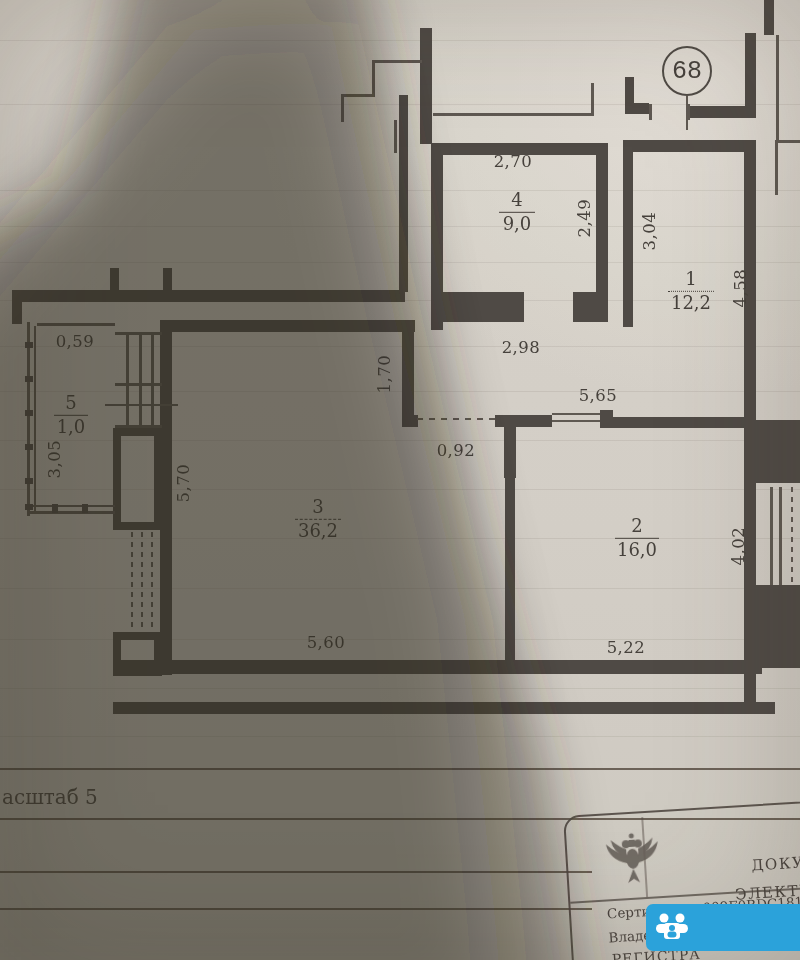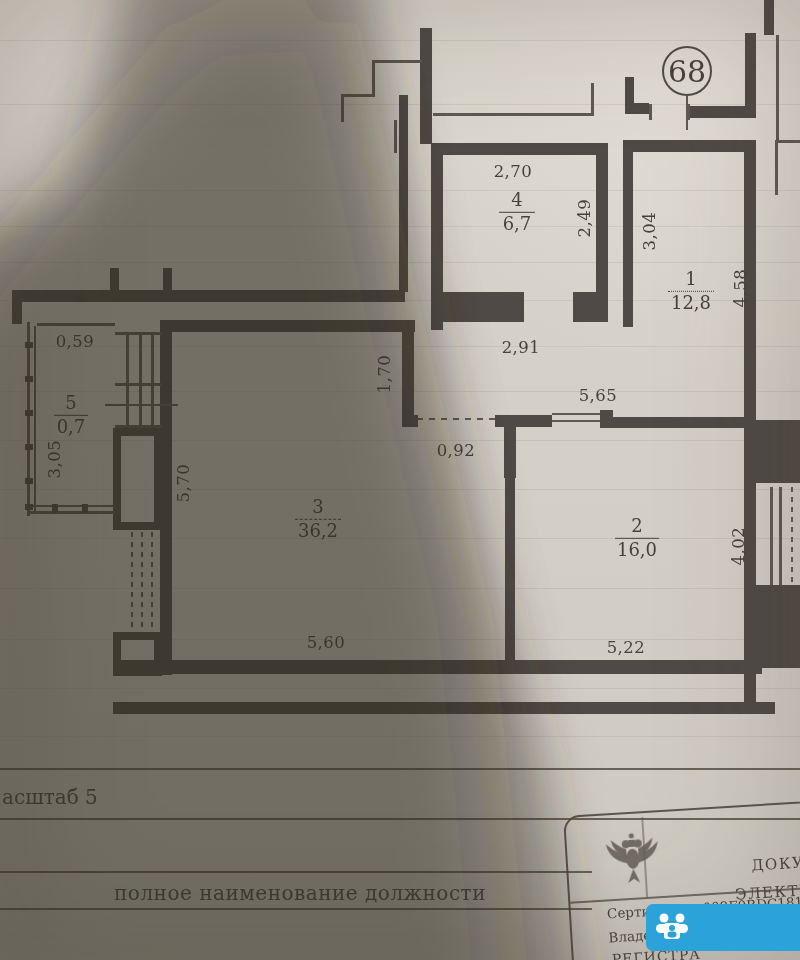--- a/index.html
+++ b/index.html
@@ -34,21 +34,21 @@
     position:absolute;transform:translate(-50%,-50%);
     text-align:center;font-size:18px;line-height:1.15;color:var(--ink);
   }
   .room-label .rl{height:0;border-top:1.6px solid var(--ink);margin:1px auto;}
   .room-label .rl.dotted{border-top-style:dotted;}
   .room-label .rl.dashed{border-top-style:dashed;}
   .unit-circle{
     position:absolute;left:662px;top:46px;width:50px;height:50px;
     border:2.5px solid #46423e;border-radius:50%;
     display:flex;align-items:center;justify-content:center;
-    font-size:30px;color:var(--ink);box-sizing:border-box;background:transparent;
+    font-size:25px;color:var(--ink);box-sizing:border-box;background:transparent;font-family:Liberation Mono, monospace;
   }
   .docline{position:absolute;height:2px;background:rgba(68,58,48,0.78);}
   .scale-text{position:absolute;left:2px;top:785px;font-size:20px;color:#45403b;}
   .sig-caption{position:absolute;left:300px;top:881px;transform:translateX(-50%);font-size:20px;letter-spacing:.5px;color:#45403b;white-space:nowrap;}
   .stamp{
     position:absolute;left:563px;top:816px;width:310px;height:210px;
     border:2.5px solid rgba(70,63,58,0.9);border-radius:16px;
     transform:rotate(-3.5deg);transform-origin:0 0;
     color:#3f3a36;z-index:6;background:transparent;
   }
@@ -164,67 +164,66 @@
   <div class="t" style="left:105px;top:404px;width:73px;height:2px"></div>
   <div class="t" style="left:115px;top:425px;width:47px;height:3px"></div>
   <div class="dash-v" style="left:131px;top:532px;width:2px;height:98px"></div>
   <div class="dash-v" style="left:141px;top:532px;width:2px;height:98px"></div>
   <div class="dash-v" style="left:151px;top:532px;width:2px;height:98px"></div>
 
   <div class="unit-circle">
     <span>68</span>
   </div>
 
-  <div class="dim" style="left:513px;top:171px">2,70</div>
+  <div class="dim" style="left:513px;top:161px">2,70</div>
   <div class="dim rot" style="left:584px;top:218px">2,49</div>
   <div class="dim rot" style="left:649px;top:231px">3,04</div>
   <div class="dim rot" style="left:740px;top:288px">4,58</div>
-  <div class="dim" style="left:521px;top:347px">2,91</div>
+  <div class="dim" style="left:521px;top:347px">2,98</div>
   <div class="dim rot" style="left:384px;top:374px">1,70</div>
   <div class="dim" style="left:598px;top:395px">5,65</div>
   <div class="dim" style="left:456px;top:450px">0,92</div>
   <div class="dim" style="left:75px;top:341px">0,59</div>
   <div class="dim rot" style="left:54px;top:459px">3,05</div>
   <div class="dim rot" style="left:183px;top:483px">5,70</div>
   <div class="dim rot" style="left:738px;top:546px">4,02</div>
   <div class="dim" style="left:326px;top:642px">5,60</div>
   <div class="dim" style="left:626px;top:647px">5,22</div>
 
   <div class="room-label" style="left:517px;top:212px">
     <div>4</div>
     <div class="rl" style="width:36px"></div>
-    <div>6,7</div>
+    <div>9,0</div>
   </div>
   <div class="room-label" style="left:691px;top:291px">
     <div>1</div>
     <div class="rl dotted" style="width:46px"></div>
-    <div>12,8</div>
+    <div>12,2</div>
   </div>
   <div class="room-label" style="left:71px;top:415px">
     <div>5</div>
     <div class="rl" style="width:34px"></div>
-    <div>0,7</div>
+    <div>1,0</div>
   </div>
   <div class="room-label" style="left:318px;top:519px">
     <div>3</div>
     <div class="rl dashed" style="width:46px"></div>
     <div>36,2</div>
   </div>
   <div class="room-label" style="left:637px;top:538px">
     <div>2</div>
     <div class="rl" style="width:44px"></div>
     <div>16,0</div>
   </div>
 
   <div class="docline" style="left:0;top:768px;width:800px"></div>
   <div class="docline" style="left:0;top:818px;width:800px"></div>
   <div class="docline" style="left:0;top:871px;width:592px"></div>
   <div class="docline" style="left:0;top:908px;width:592px"></div>
   <div class="scale-text">асштаб 5</div>
-  <div class="sig-caption">полное наименование должности</div>
 
   <div class="stamp">
     <div class="abs" style="left:76px;top:4px;width:2px;height:80px;background:rgba(70,63,58,0.45)"></div>
     <svg class="abs" style="left:36px;top:17px;filter:blur(0.4px)" width="58" height="62" viewBox="0 0 58 62">
       <g fill="#5d5752" opacity="0.88">
         <circle cx="23" cy="13" r="4"></circle>
           <circle cx="35" cy="13" r="4"></circle>
         <rect x="26" y="9" width="6" height="7"></rect>
         <circle cx="29" cy="5" r="2.5"></circle>
         <ellipse cx="29" cy="28" rx="6.5" ry="10"></ellipse>

